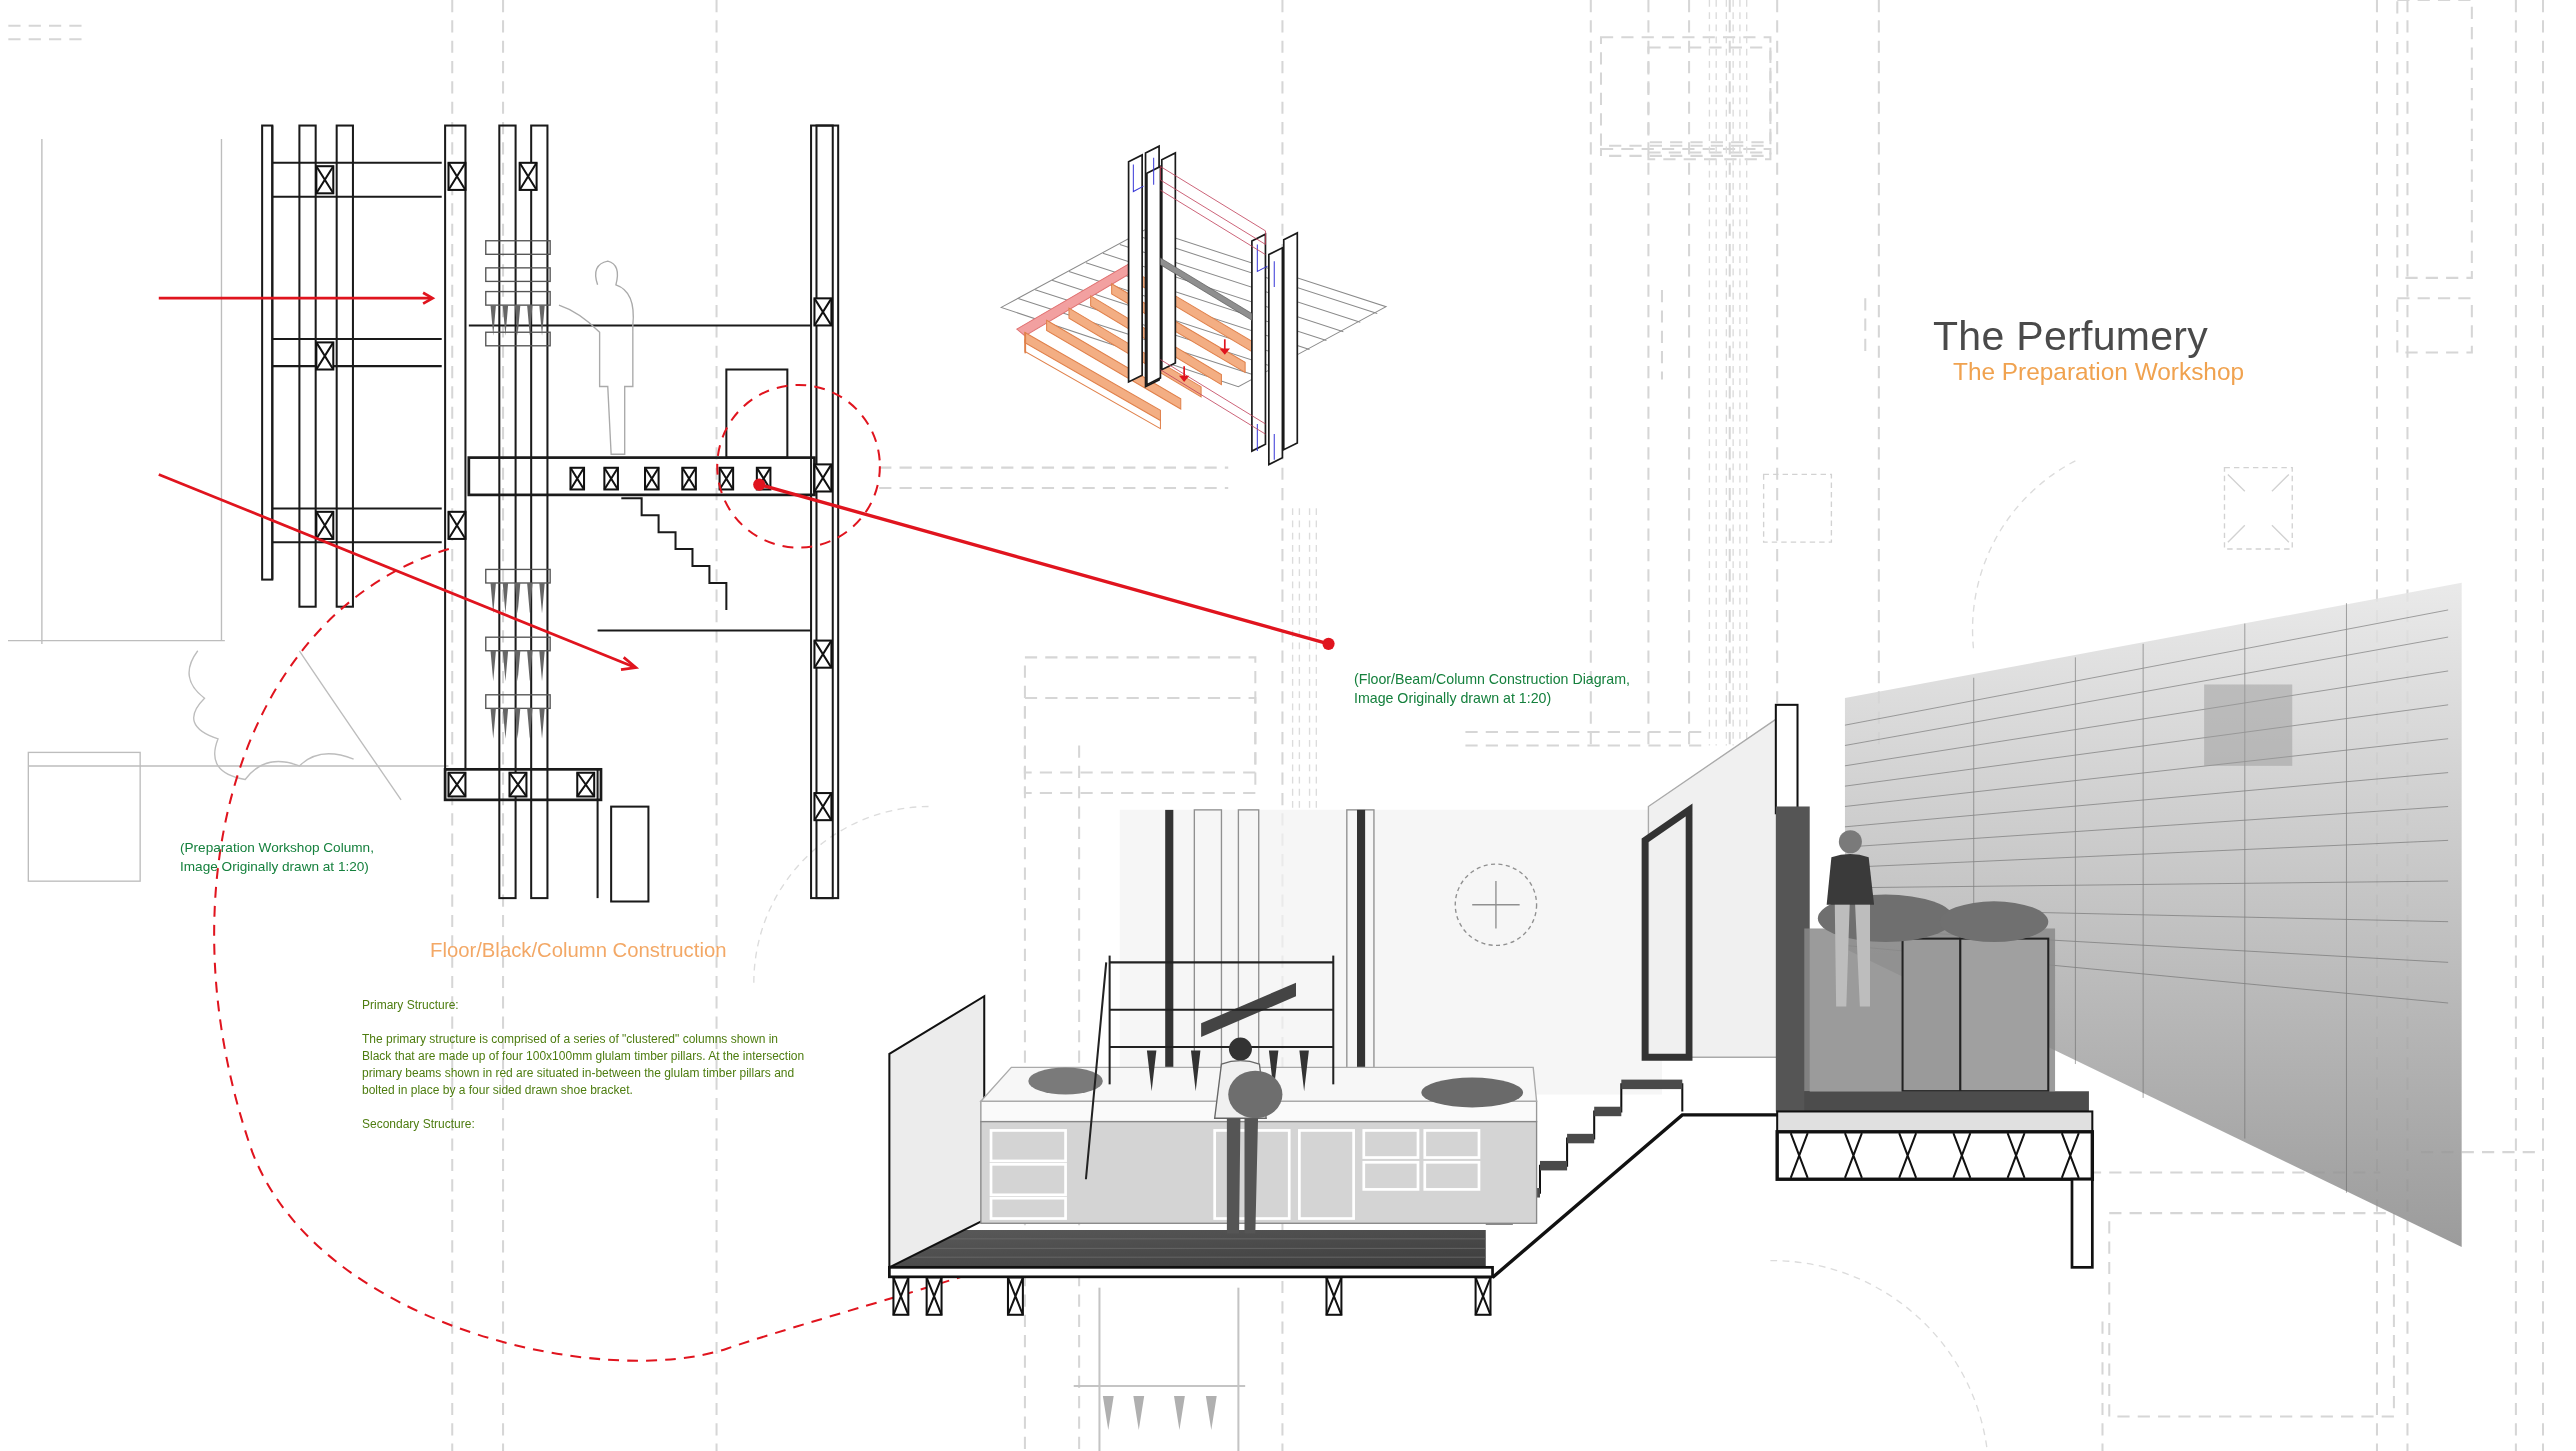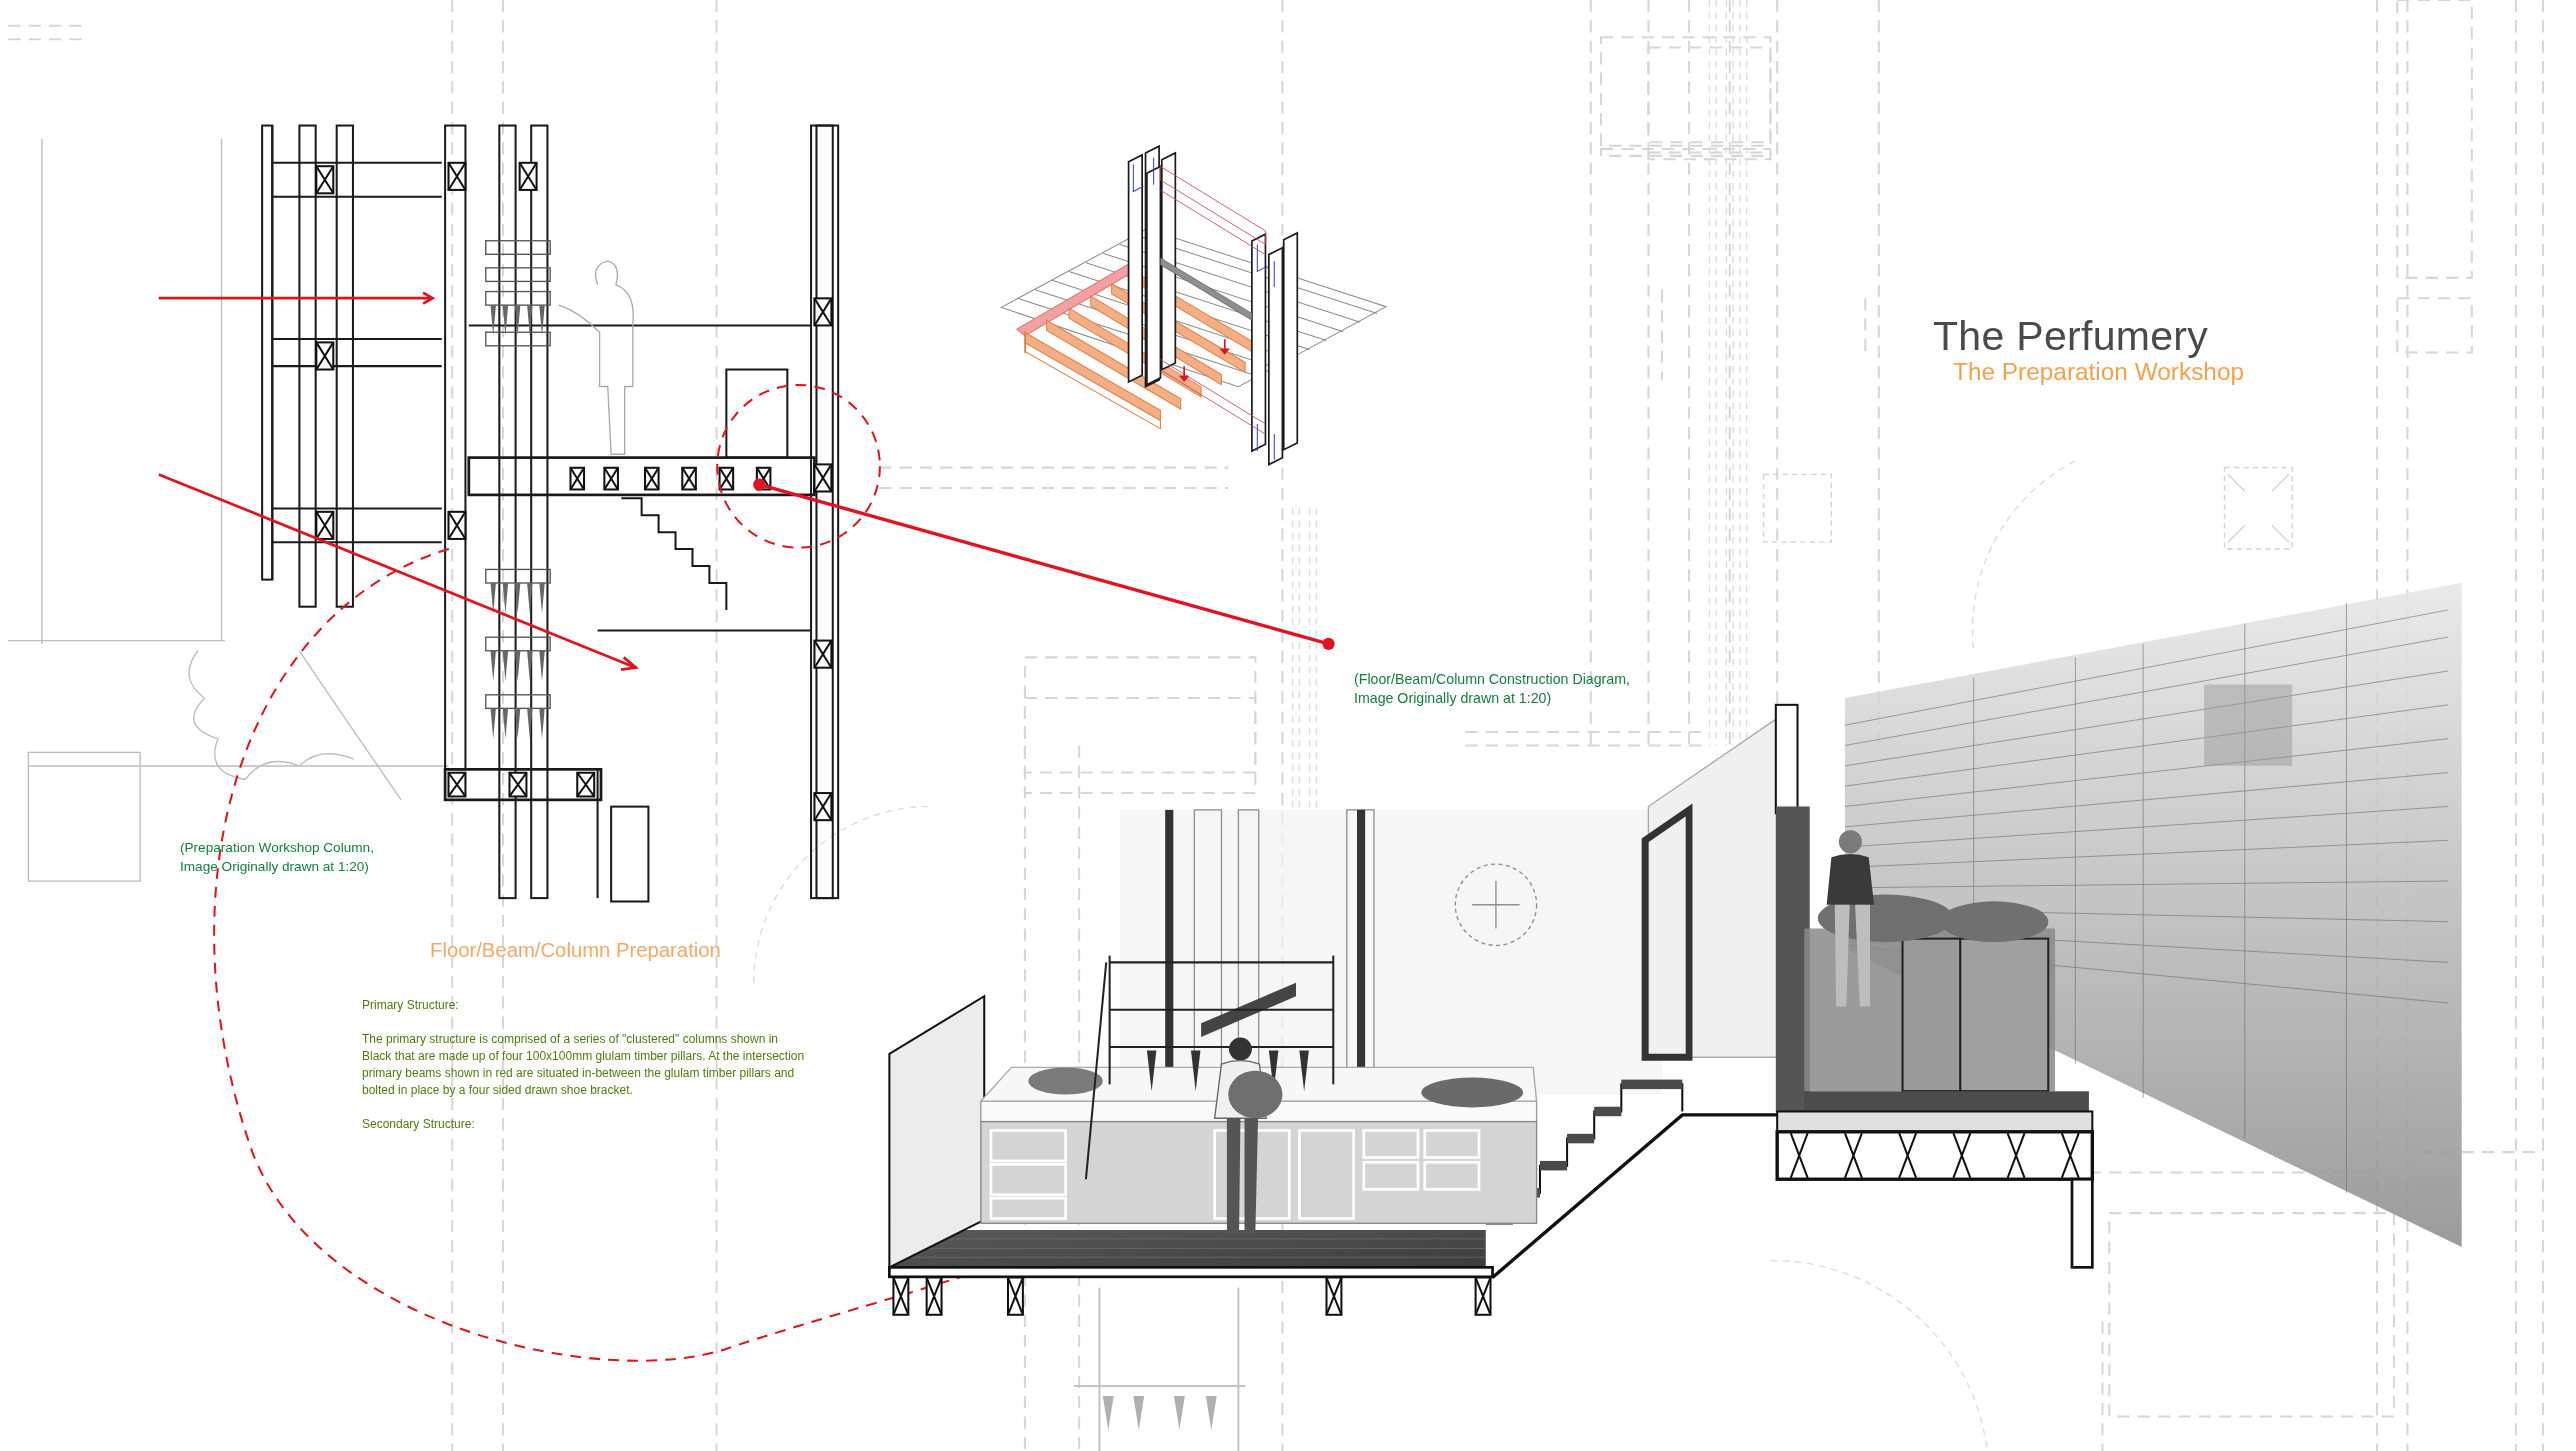--- a/index.html
+++ b/index.html
@@ -454,21 +454,21 @@
   <div class="caption cap-iso">
     <div>(Floor/Beam/Column Construction Diagram,</div>
     <div>Image Originally drawn at 1:20)</div>
   </div>
 
   <div class="caption cap-sec">
     <div>(Preparation Workshop Column,</div>
     <div>Image Originally drawn at 1:20)</div>
   </div>
 
-  <div class="heading-orange">Floor/Beam/Column Preparation</div>
+  <div class="heading-orange">Floor/Black/Column Construction</div>
 
   <div class="body-text">
     <p>Primary Structure:</p>
     <p>The primary structure is comprised of a series of "clustered" columns shown in Black that are made up of four 100x100mm glulam timber pillars. At the intersection primary beams shown in red are situated in-between the glulam timber pillars and bolted in place by a four sided drawn shoe bracket.</p>
     <p>Secondary Structure:</p>
   </div>
 
 </div>
 
 

